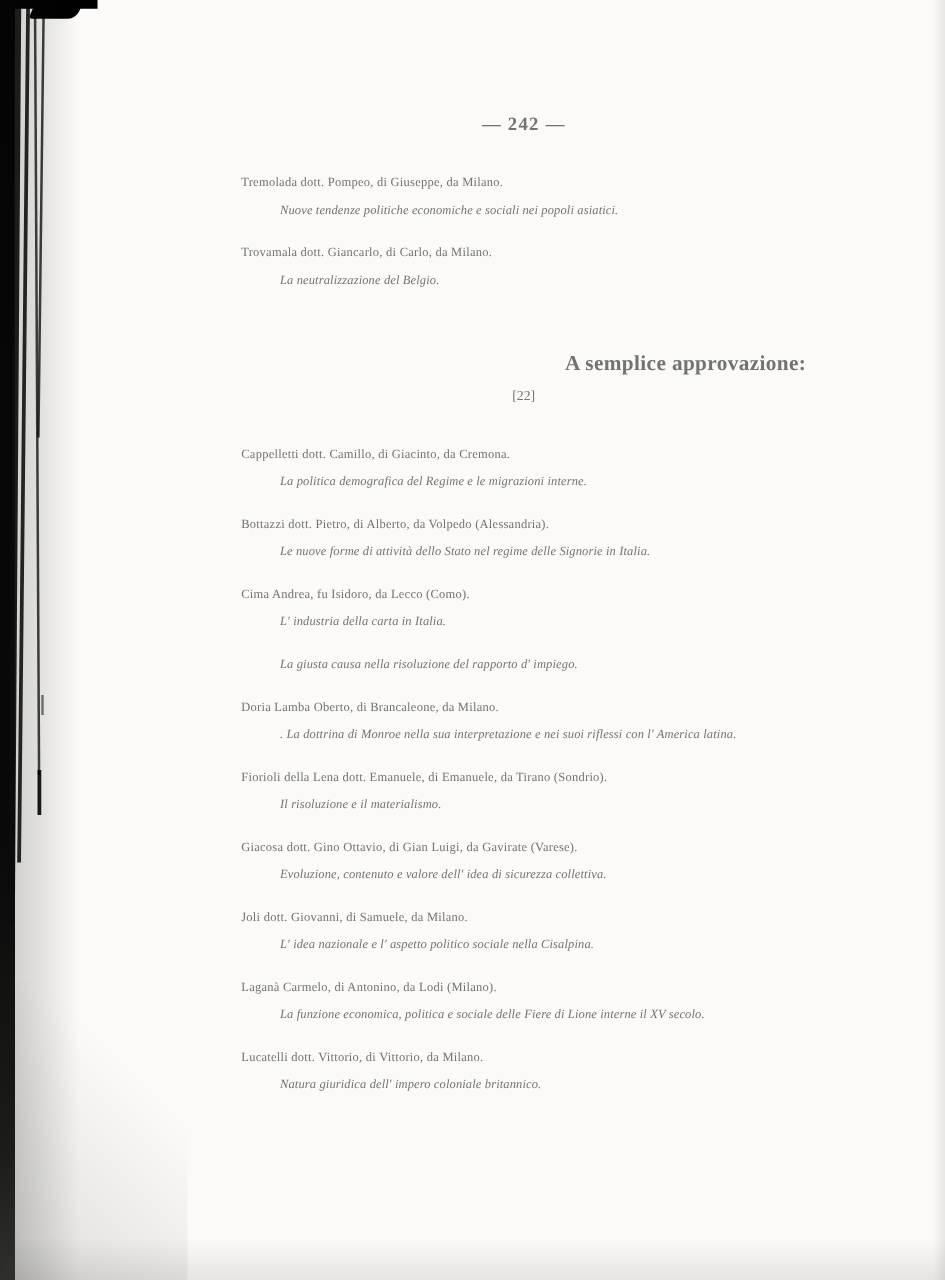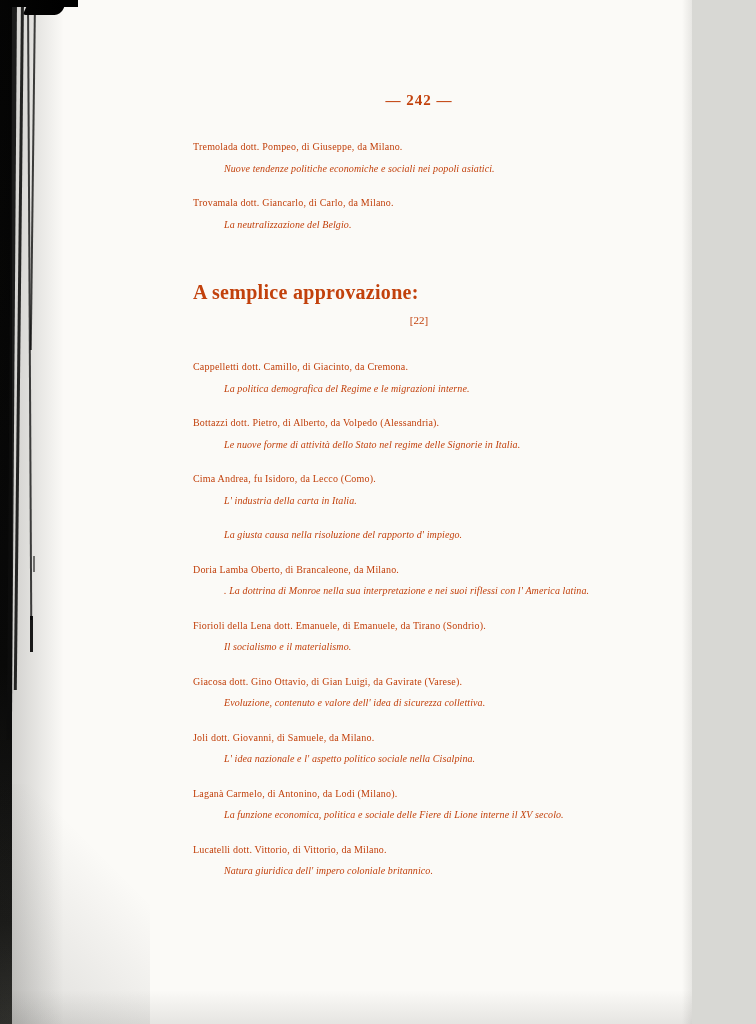--- a/index.html
+++ b/index.html
@@ -3,24 +3,24 @@
 <meta charset="utf-8">
 <style>
   html, body { margin: 0; padding: 0; }
   body {
     width: 756px; height: 1024px;
     background: #d8d8d4;
     font-family: "Liberation Serif", "DejaVu Serif", serif;
   }
   .page {
     position: relative;
-    width: 692px; height: 1024px;
+    width: 756px; height: 1024px;
     background: #fbfaf7;
     overflow: hidden;
-    color: #c2410c;
+    color: #737373;
   }
 
   
   .artifact { position: absolute; pointer-events: none; }
   .edge-main   { left: 0; top: 0; width: 12px; height: 1024px;
                  background: linear-gradient(to bottom, #000 0%, #060606 65%, #1d1d1b 90%, #3a3a36 100%); }
   .edge-b      { left: 12px; top: 0; width: 5px; height: 740px; background: #0b0b0b;
                  transform: rotate(0.4deg); transform-origin: top left; opacity: .92; }
   .edge-c      { left: 21px; top: 0; width: 3px; height: 690px; background: #000;
                  transform: rotate(0.6deg); transform-origin: top left; opacity: .85; }
@@ -62,23 +62,23 @@
   }
   .entry-name { letter-spacing: .2px; }
   .entry-thesis {
     font-style: italic;
     padding-left: 52px;
     text-indent: -21px;
     text-align: justify;
     letter-spacing: .1px;
   }
   .section-heading {
-    text-align: left;
+    text-align: right;
     font-weight: bold;
-    font-size: 20px;
+    font-size: 17px;
     letter-spacing: .3px;
     margin-top: 46px;
     margin-bottom: 10px;
   }
   .section-count {
     text-align: center;
     font-size: 11px;
     margin-bottom: 30px;
   }
 </style>
@@ -138,21 +138,21 @@
       <div class="entry-thesis">La giusta causa nella risoluzione del rapporto d' impiego.</div>
     </div>
 
     <div class="entry">
       <div class="entry-name">Doria Lamba Oberto, di Brancaleone, da Milano.</div>
       <div class="entry-thesis">.  La dottrina di Monroe nella sua interpretazione e nei suoi riflessi con l' America latina.</div>
     </div>
 
     <div class="entry">
       <div class="entry-name">Fiorioli della Lena dott. Emanuele, di Emanuele, da Tirano (Sondrio).</div>
-      <div class="entry-thesis">Il socialismo e il materialismo.</div>
+      <div class="entry-thesis">Il risoluzione e il materialismo.</div>
     </div>
 
     <div class="entry">
       <div class="entry-name">Giacosa dott. Gino Ottavio, di Gian Luigi, da Gavirate (Varese).</div>
       <div class="entry-thesis">Evoluzione, contenuto e valore dell' idea di sicurezza collettiva.</div>
     </div>
 
     <div class="entry">
       <div class="entry-name">Joli dott. Giovanni, di Samuele, da Milano.</div>
       <div class="entry-thesis">L' idea nazionale e l' aspetto politico sociale nella Cisalpina.</div>

